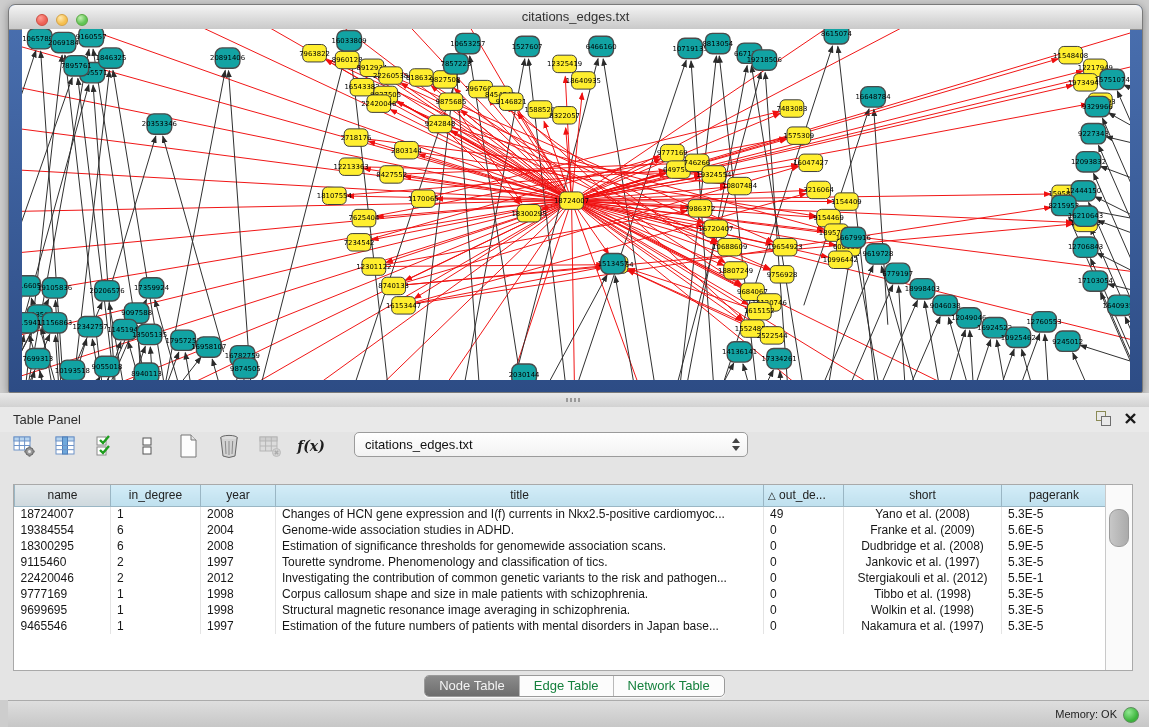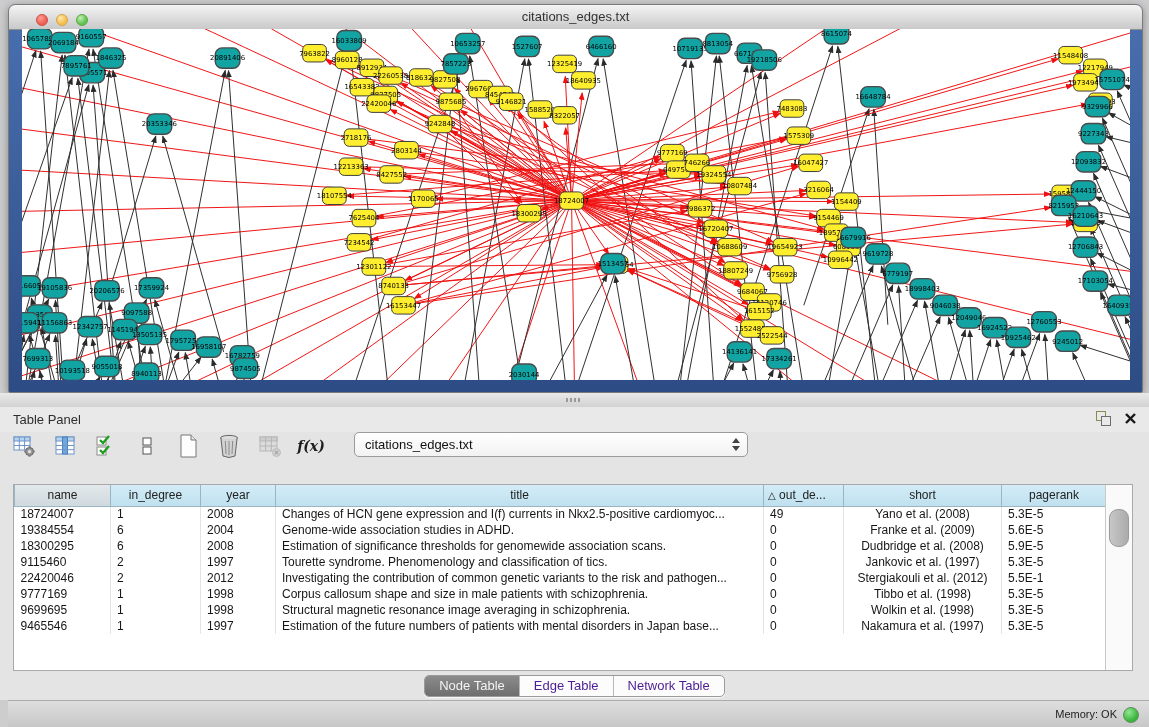--- a/index.html
+++ b/index.html
@@ -54,21 +54,21 @@
   table.grid th:first-child{background:linear-gradient(#e2e8eb,#cfd9de);}
   table.grid td{height:16px;padding:0 6px;border-right:1px solid #e4e4e4;white-space:nowrap;overflow:hidden;box-sizing:border-box;}
   table.grid td.c-short{text-align:center;}
   .vscroll{position:absolute;right:0;top:0;width:26px;height:185px;background:#fafafa;border-left:1px solid #c9c9c9;}
   .vthumb{position:absolute;left:3px;top:24px;width:18px;height:36px;border-radius:9px;
     background:linear-gradient(90deg,#c7c7c7,#ababab);border:1px solid #9b9b9b;}
   
   .tabs{position:absolute;left:0;right:0;top:243px;height:22px;text-align:center;}
   .seg{display:inline-flex;border:1px solid #9a9a9a;border-radius:5px;overflow:hidden;background:#fcfcfc;
     box-shadow:0 1px 1px rgba(255,255,255,.8);}
-  .seg .tab{padding:2px 14px;font-size:13px;color:#4c1d95;border-right:1px solid #b9b9b9;line-height:16px;}
+  .seg .tab{padding:2px 14px;font-size:13px;color:#15803d;border-right:1px solid #b9b9b9;line-height:16px;}
   .seg .tab:last-child{border-right:none;}
   .seg .tab.sel{background:linear-gradient(#8b8b8b,#6e6e6e);color:#f3f3f3;}
   
   .statusbar{position:absolute;left:8px;top:700px;width:1149px;height:27px;
     background:linear-gradient(#dedede,#c6c6c6);border-top:1px solid #ababab;}
   .statusbar .mem{position:absolute;right:40px;top:7px;font-size:11px;color:#222;}
   .memdot{position:absolute;right:18px;top:6px;width:14px;height:14px;border-radius:50%;
     background:radial-gradient(circle at 35% 30%,#90e890,#3cb43c 65%);border:1px solid #5d8d5d;}
   
   .eR{stroke:#f01010;stroke-width:1;fill:none;}

